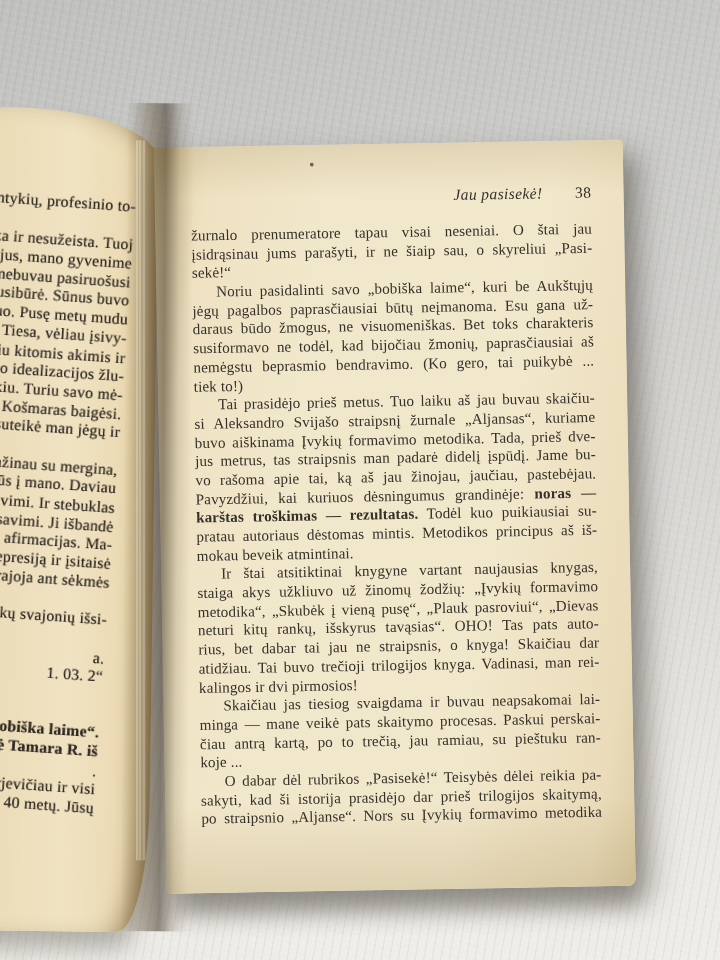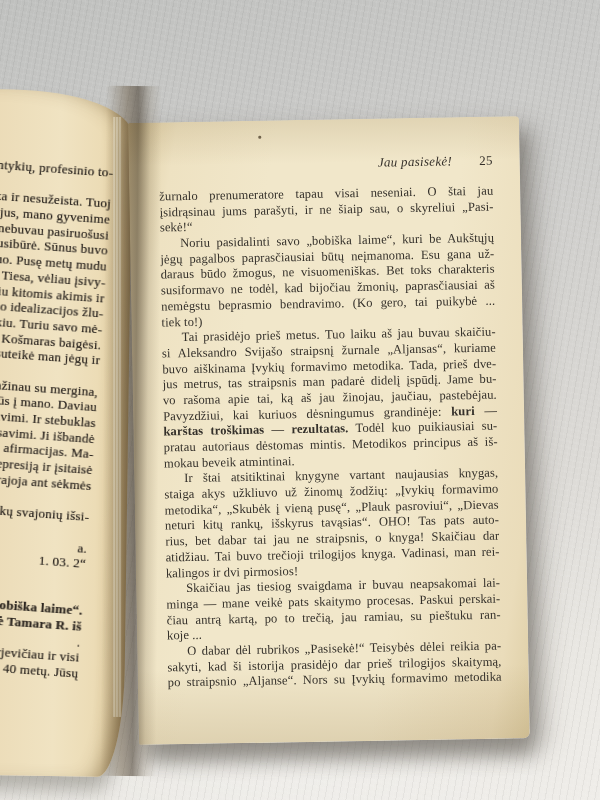--- a/index.html
+++ b/index.html
@@ -88,38 +88,38 @@
         <div class="lline bold">rašė Tamara R. iš</div>
         <div class="lline">.</div>
         <div class="lline">Grigorjevičiau ir visi</div>
         <div class="lline">man 40 metų. Jūsų</div>
       </div>
   </div>
 
   <div class="right-page">
     <div class="page-header">
       <span class="header-title">Jau pasisekė!</span>
-      <span class="header-num">25</span>
+      <span class="header-num">38</span>
     </div>
     <div class="right-text">
         <div class="rline">žurnalo prenumeratore tapau visai neseniai. O štai jau</div>
         <div class="rline">įsidrąsinau jums parašyti, ir ne šiaip sau, o skyreliui „Pasi-</div>
         <div class="rline last">sekė!“</div>
         <div class="rline indent">Noriu pasidalinti savo „bobiška laime“, kuri be Aukštųjų</div>
         <div class="rline">jėgų pagalbos paprasčiausiai būtų neįmanoma. Esu gana už-</div>
         <div class="rline">daraus būdo žmogus, ne visuomeniškas. Bet toks charakteris</div>
         <div class="rline">susiformavo ne todėl, kad bijočiau žmonių, paprasčiausiai aš</div>
         <div class="rline">nemėgstu beprasmio bendravimo. (Ko gero, tai puikybė ...</div>
         <div class="rline last">tiek to!)</div>
         <div class="rline indent">Tai prasidėjo prieš metus. Tuo laiku aš jau buvau skaičiu-</div>
         <div class="rline">si Aleksandro Svijašo straipsnį žurnale „Aljansas“, kuriame</div>
         <div class="rline">buvo aiškinama Įvykių formavimo metodika. Tada, prieš dve-</div>
         <div class="rline">jus metrus, tas straipsnis man padarė didelį įspūdį. Jame bu-</div>
         <div class="rline">vo rašoma apie tai, ką aš jau žinojau, jaučiau, pastebėjau.</div>
-        <div class="rline">Pavyzdžiui, kai kuriuos dėsningumus grandinėje: <b>kuri —</b></div>
+        <div class="rline">Pavyzdžiui, kai kuriuos dėsningumus grandinėje: <b>noras —</b></div>
         <div class="rline"><b>karštas troškimas — rezultatas.</b> Todėl kuo puikiausiai su-</div>
         <div class="rline">pratau autoriaus dėstomas mintis. Metodikos principus aš iš-</div>
         <div class="rline last">mokau beveik atmintinai.</div>
         <div class="rline indent">Ir štai atsitiktinai knygyne vartant naujausias knygas,</div>
         <div class="rline">staiga akys užkliuvo už žinomų žodžių: „Įvykių formavimo</div>
         <div class="rline">metodika“, „Skubėk į vieną pusę“, „Plauk pasroviui“, „Dievas</div>
         <div class="rline">neturi kitų rankų, išskyrus tavąsias“. OHO! Tas pats auto-</div>
         <div class="rline">rius, bet dabar tai jau ne straipsnis, o knyga! Skaičiau dar</div>
         <div class="rline">atidžiau. Tai buvo trečioji trilogijos knyga. Vadinasi, man rei-</div>
         <div class="rline last">kalingos ir dvi pirmosios!</div>

